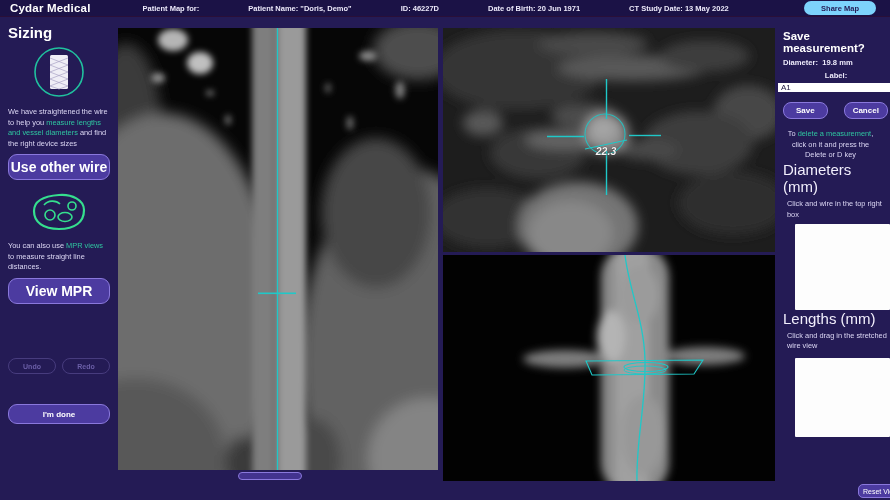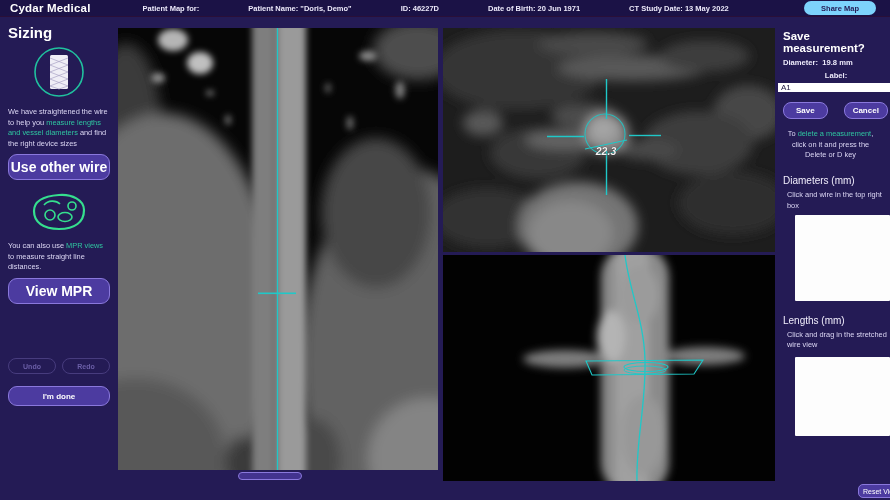--- a/index.html
+++ b/index.html
@@ -18,21 +18,21 @@
   .sidebar{position:absolute;top:17px;left:0;width:118px;height:427px;padding:0 8px;}
   .sidebar h1{font-size:15px;font-weight:700;color:#fff;margin:7px 0 4px 0;}
   .icon-box{text-align:center;margin-top:5px;}
   .sidebar p{font-size:7.4px;line-height:1.42;color:#ddd8f5;margin:5px 0 5px 0;}
   .teal{color:#2fc6a0;}
   .pbtn{display:block;width:100%;background:#4c3ba0;border:1px solid #8a78dc;border-radius:9px;
         color:#fff;font-size:14px;font-weight:600;padding:4px 1px;cursor:pointer;text-align:center;}
   .undo-row{position:absolute;top:341px;left:8px;width:102px;display:flex;gap:6px;}
   .ghost-btn{flex:1;background:transparent;border:1px solid #473c7e;border-radius:8px;
              color:#6b5fa8;font-size:7px;font-weight:600;padding:3.5px 0;cursor:default;}
-  .done-btn{position:absolute;top:369px;left:8px;width:102px;background:#4c3ba0;
+  .done-btn{position:absolute;top:387px;left:8px;width:102px;background:#4c3ba0;
             border:1px solid #8a78dc;border-radius:9px;color:#fff;font-size:8px;font-weight:600;
             padding:4.5px 0;cursor:pointer;}
 
   
   .view{position:absolute;background:#000;overflow:hidden;}
   .view svg{display:block;width:100%;height:100%;}
   .left-view{left:118px;top:28px;width:320px;height:442px;}
   .tr-view{left:443px;top:28px;width:332px;height:224px;}
   .br-view{left:443px;top:255px;width:332px;height:226px;}
   .hscroll{position:absolute;left:238px;top:472px;width:64px;height:8px;background:#43338f;
@@ -41,21 +41,21 @@
   
   .save-panel{position:absolute;top:17px;left:778px;width:112px;height:428px;padding:0 0 0 5px;}
   .save-panel h2{font-size:11.5px;font-weight:700;color:#fff;margin:13px 0 4px 0;}
   .kv{font-size:7.6px;color:#ece9fa;font-weight:600;}
   .label-row{display:flex;align-items:center;gap:3px;margin-top:4px;margin-right:1px;flex-direction:column;}
   .label-row input{flex:1;height:12px;border:none;background:#fff;color:#1c1540;font-size:8px;
                    padding:0 3px;min-width:0;}
   .btn-row{display:flex;gap:16px;margin-top:10px;margin-right:2px;}
   .btn-row .pbtn{font-size:8px;padding:3px 0;border-radius:8px;}
   .hint-p{font-size:7.4px;line-height:1.45;color:#ddd8f5;margin:10px 12px 0 0;text-align:center;}
-  .sec-title{font-size:10px;font-weight:400;color:#f1eefc;margin:14px 0 0 0;}
+  .sec-title{font-size:15px;font-weight:400;color:#f1eefc;margin:0 0 0 0;}
   .sec-hint{font-size:7.4px;line-height:1.4;color:#ddd8f5;margin:4px 0 0 4px;}
   .white-box{background:#fdfdfd;margin-left:12px;width:95px;border-radius:1px;}
   .diam-box{height:86px;margin-top:4px;}
   .len-box{height:79px;margin-top:6px;}
   .reset-btn{position:absolute;left:858px;top:484px;width:44px;background:#4c3ba0;
              border:1px solid #8a78dc;border-radius:5px;color:#fff;font-size:7px;
              padding:2.5px 0 2.5px 4px;text-align:left;white-space:nowrap;overflow:hidden;cursor:pointer;}
 </style>
 </head>
 <body>

